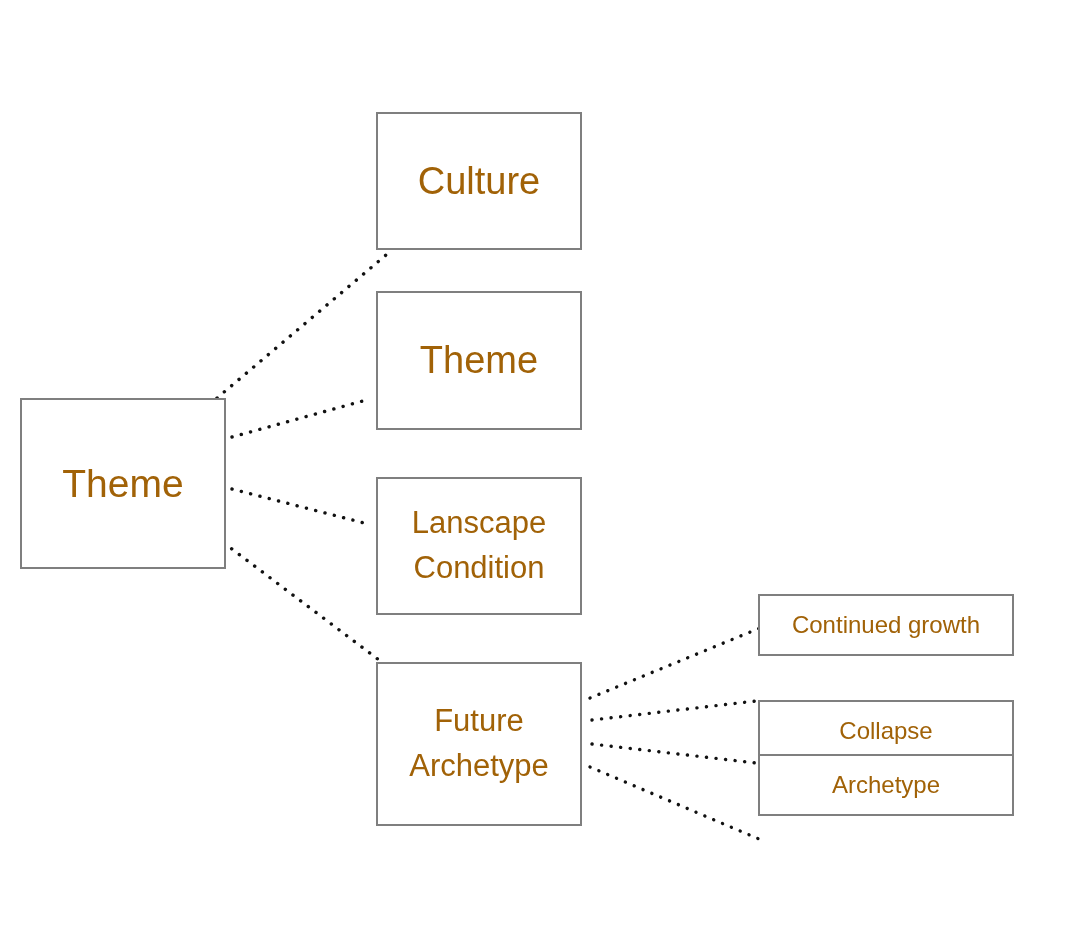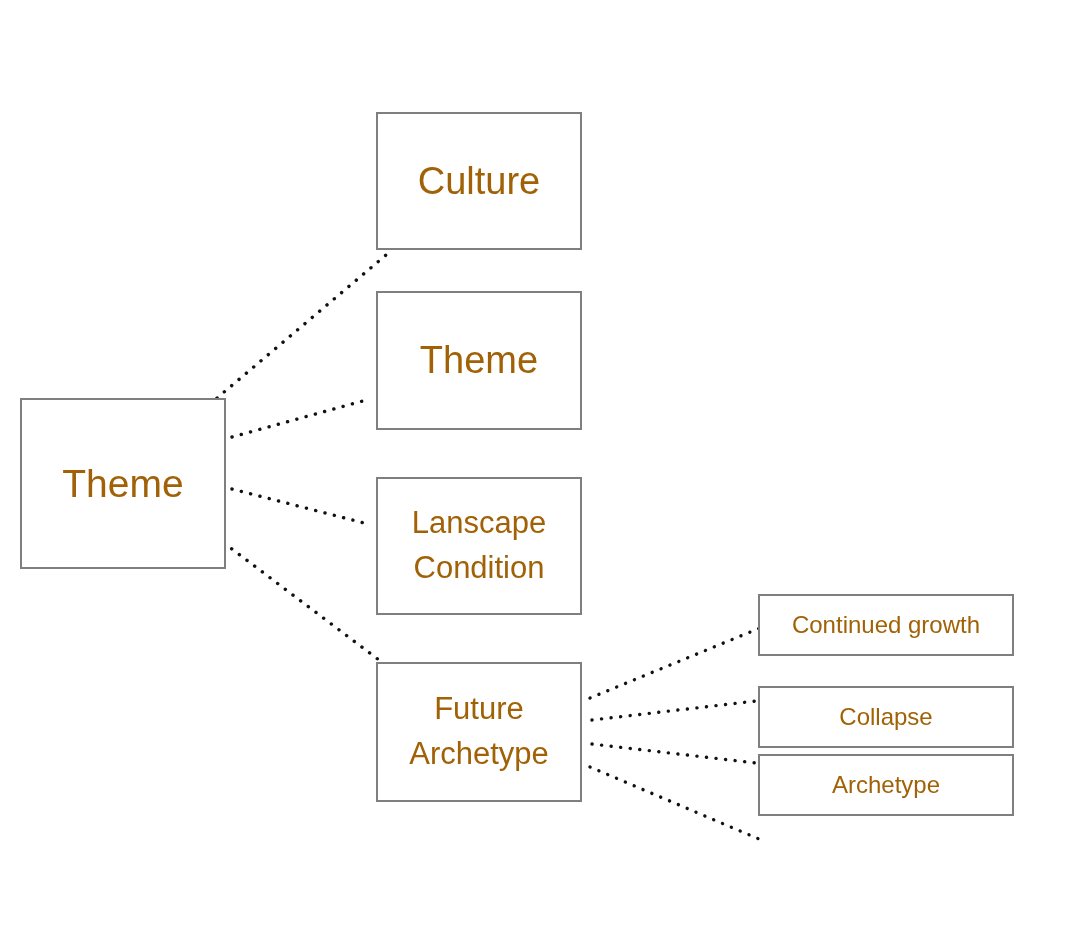--- a/index.html
+++ b/index.html
@@ -59,30 +59,30 @@
     width: 206px;
     font-size: 38px;
   }
   .node.mid.small {
     font-size: 31px;
     line-height: 1.45;
   }
   .node.culture   { top: 112px; height: 138px; }
   .node.actors    { top: 291px; height: 139px; }
   .node.landscape { top: 477px; height: 138px; }
-  .node.future    { top: 662px; height: 140px; }
+  .node.future    { top: 662px; height: 164px; }
   
   .node.leaf {
     left: 758px;
     width: 256px;
     height: 62px;
     font-size: 24px;
   }
   .node.leaf1 { top: 570px; margin-top: 24px; }
-  .node.leaf2 { top: 686px; }
+  .node.leaf2 { top: 700px; }
   .node.leaf3 { top: 754px; }
   .node.leaf4 { top: 845px; }
 </style>
 </head>
 <body>
 
 <div class="canvas">
 
   <svg class="connectors" viewBox="0 0 1080 950">
 

